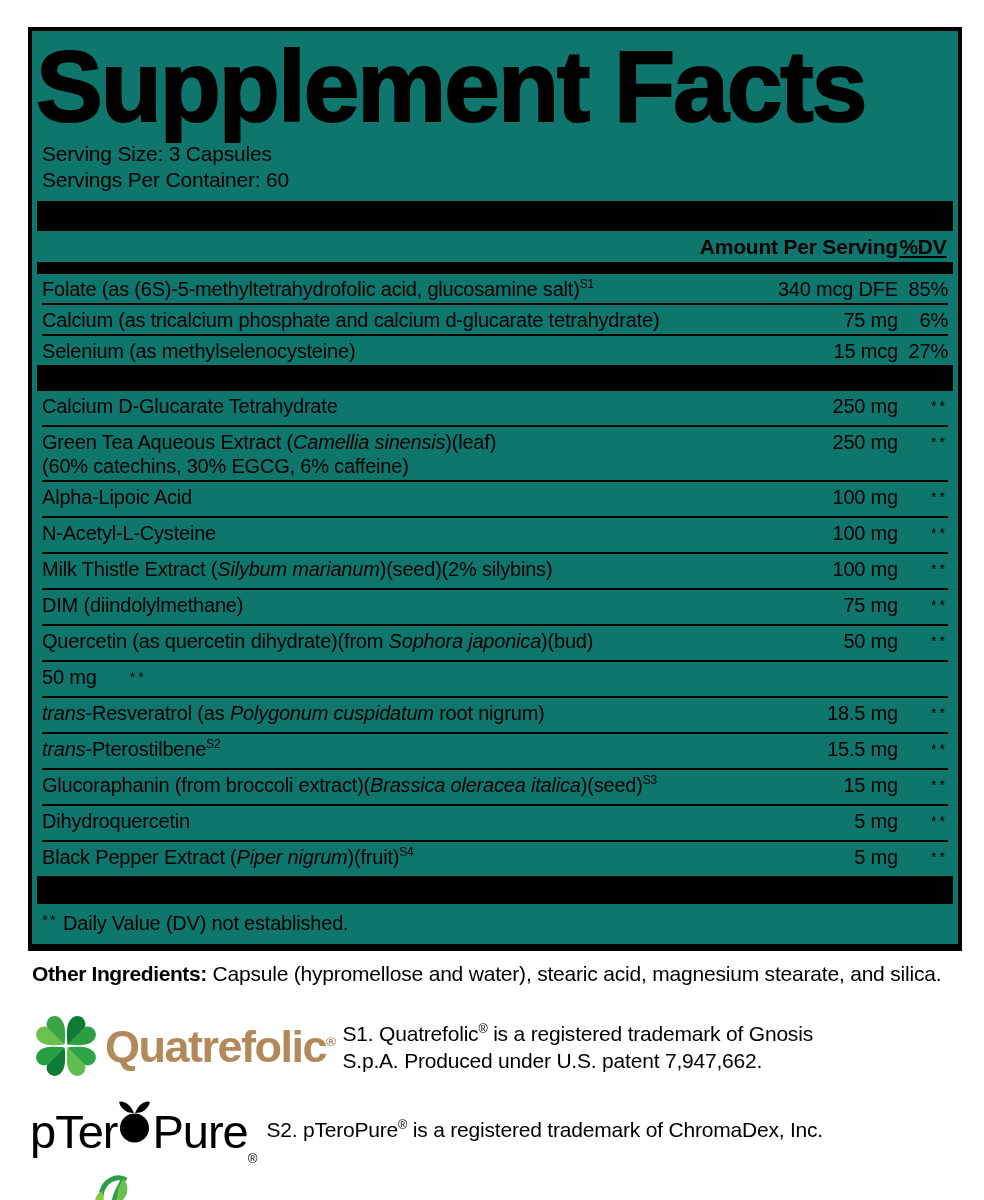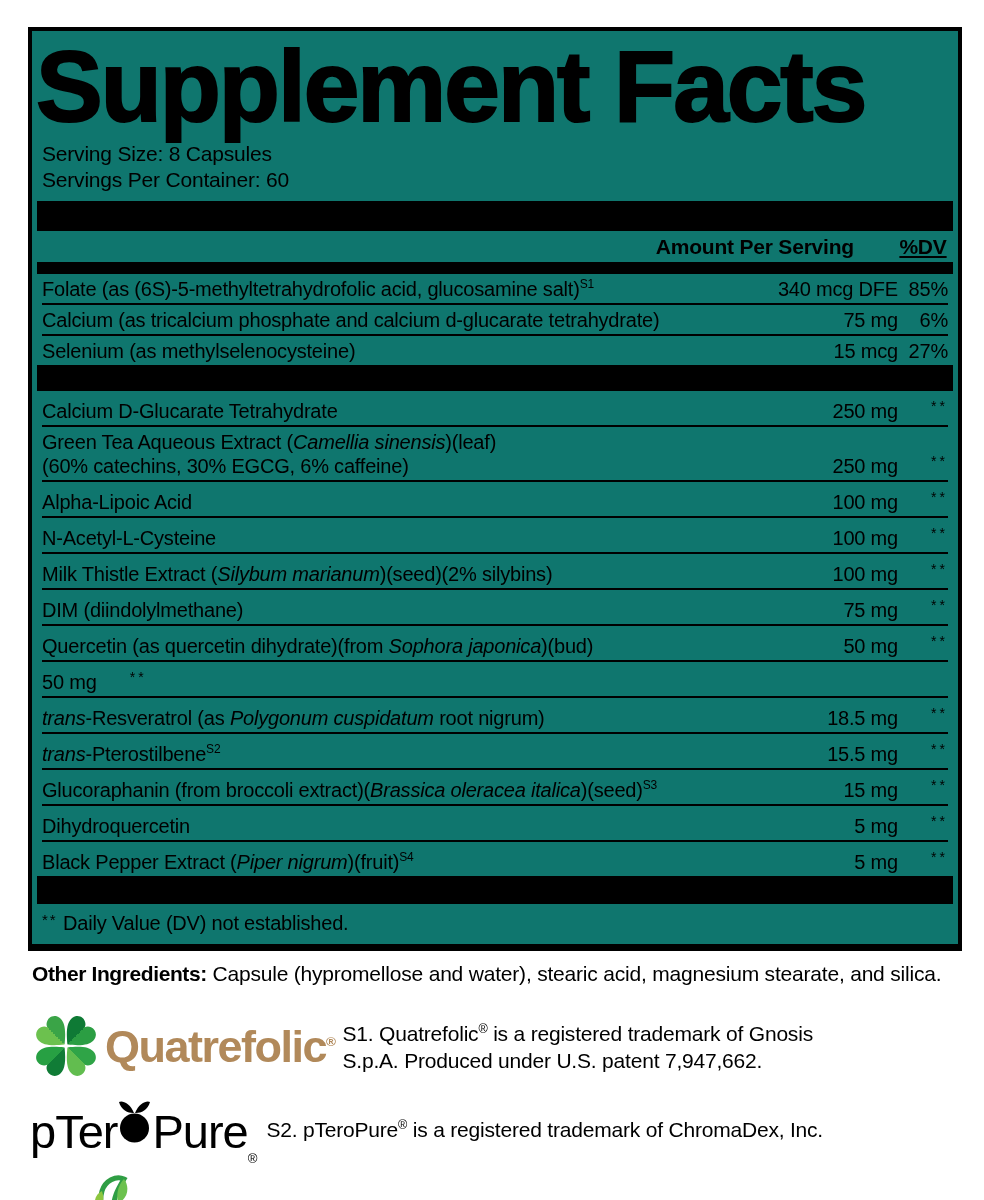--- a/index.html
+++ b/index.html
@@ -15,26 +15,26 @@
   .title {
     font-size:100px; font-weight:bold; letter-spacing:-2px; line-height:0.9;
     padding:10px 2px 0 4px; white-space:nowrap; -webkit-text-stroke:2px #000;
   }
   .serving { font-size:21px; line-height:26px; padding:10px 10px 8px; }
   .bar { background:#000; margin:0 5px; }
   .b1 { height:30px; }
   .b2 { height:12px; }
   .b3 { height:26px; }
   .b4 { height:28px; }
-  .head-row { display:flex; align-items:baseline; font-weight:bold; font-size:21px; padding:4px 10px 3px;gap:44px; }
+  .head-row { display:flex; align-items:baseline; font-weight:bold; font-size:21px; padding:4px 10px 3px; }
   .head-sp { flex:1 1 auto; }
   .head-amt { flex:0 0 auto; text-align:right; }
   .head-dv { flex:0 0 50px; text-align:center;text-decoration:underline; }
   .rows { padding:0 10px; }
-  .row { display:flex; align-items:flex-end; border-top:2px solid #000; padding:3px 0 2px; font-size:20px; line-height:24px; }
+  .row { display:flex; align-items:flex-start; border-top:2px solid #000; padding:3px 0 2px; font-size:20px; line-height:24px; }
   .rows > .row:first-child { border-top:0; }
   .col-name { flex:1 1 auto; padding-right:8px; }
   .col-amt { flex:0 0 auto; text-align:right; white-space:nowrap; }
   .col-dv { flex:0 0 50px; text-align:right; white-space:nowrap; }
   .col-dv .ast { font-size:14px; vertical-align:7px; letter-spacing:3px; }
   .it { font-style:italic; }
   sup { font-size:60%; line-height:0; }
   .dv-note { font-size:20px; padding:7px 10px 5px; }
   .ast2 { font-size:15px; vertical-align:5px; letter-spacing:2px; }
   .other { margin:11px 0 0 32px; font-size:21px; }
@@ -54,21 +54,21 @@
   .tb-logo { position:relative; flex:0 0 auto; padding-top:26px; }
   .tb-sprout { position:absolute; top:-6px; left:58px; }
   .tb-cap { margin-left:12px; }
 </style>
 </head>
 <body>
 
 <div class="facts-box">
   <div class="title">Supplement Facts</div>
   <div class="serving">
-    <div>Serving Size: 8 Capsules</div>
+    <div>Serving Size: 3 Capsules</div>
     <div>Servings Per Container: 60</div>
   </div>
   <div class="bar b1"></div>
   <div class="head-row">
     <div class="head-sp"></div>
     <div class="head-amt">Amount Per Serving</div>
     <div class="head-dv">%DV</div>
   </div>
   <div class="bar b2"></div>
   <div class="rows">

